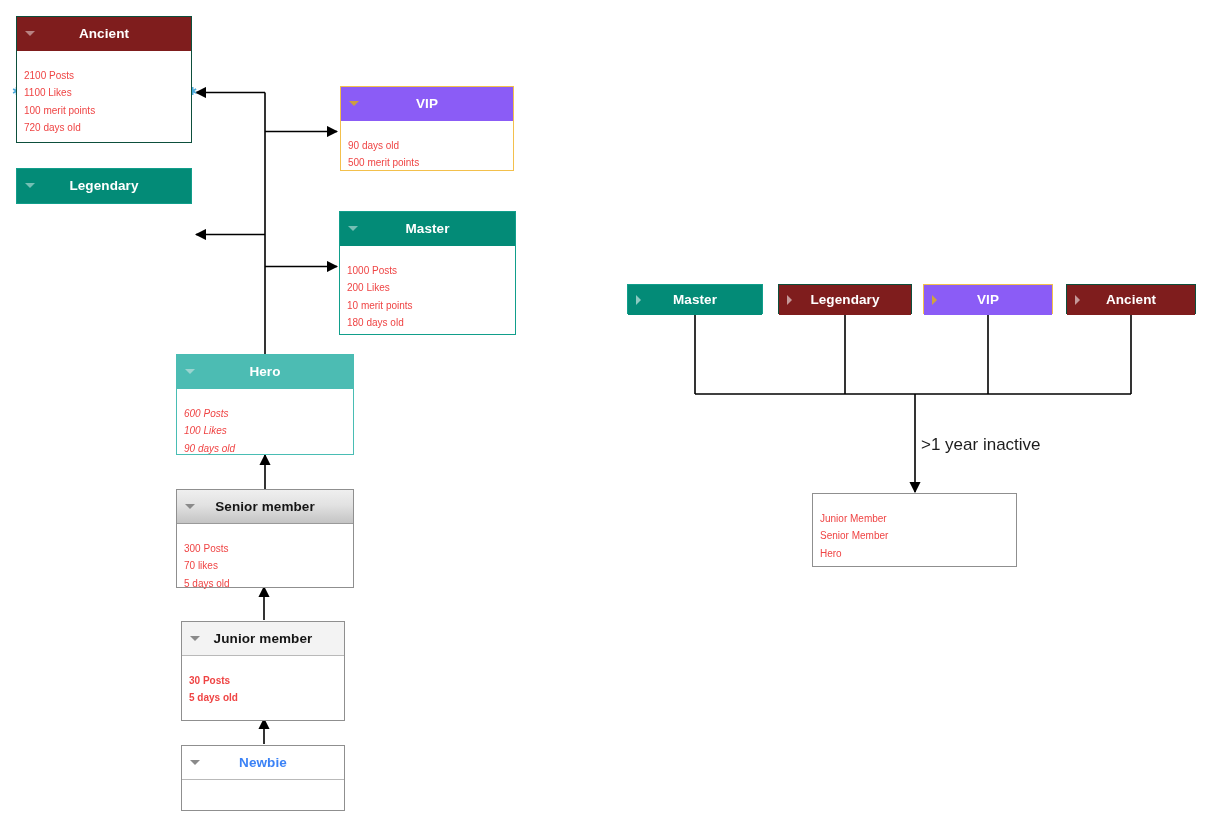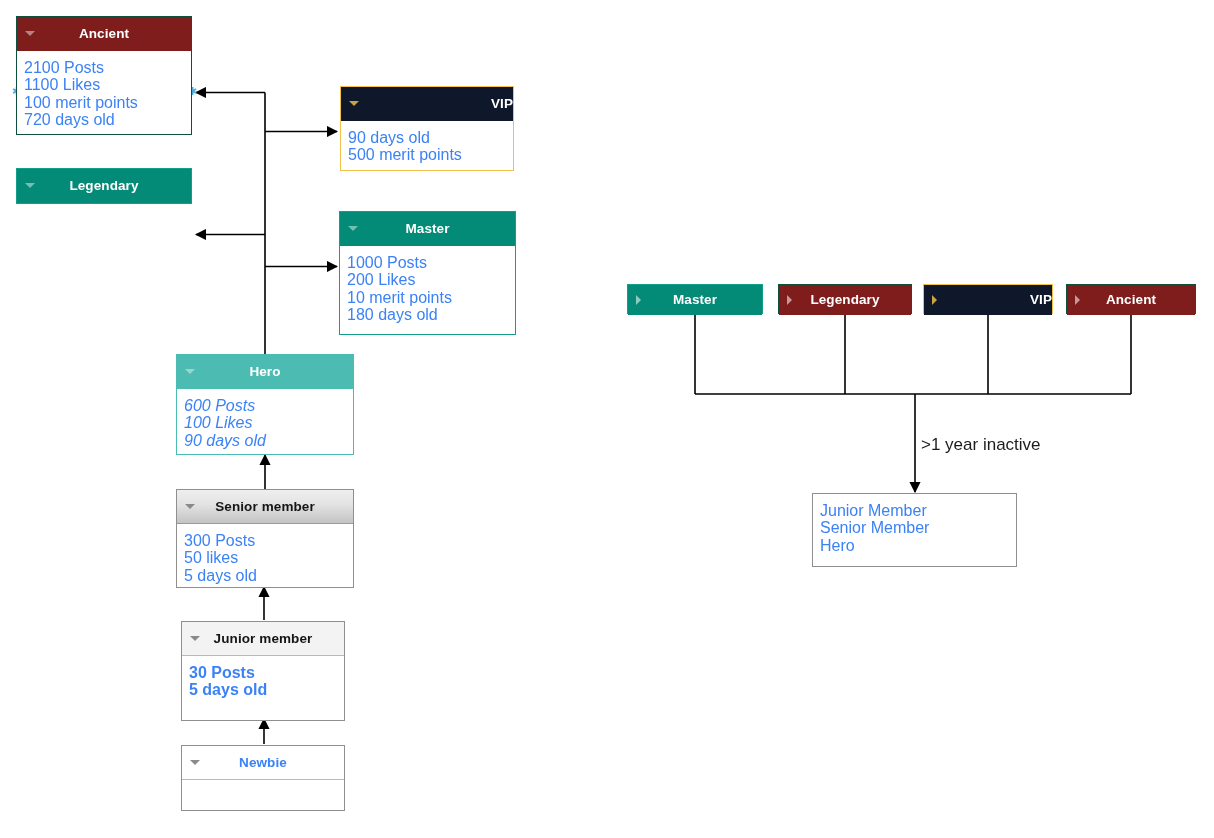--- a/index.html
+++ b/index.html
@@ -61,41 +61,41 @@
     border-top-color: #8a8a8a;
   }
   .tri.right {
     margin-top: -5px;
     border-top: 5px solid transparent;
     border-bottom: 5px solid transparent;
     border-left: 5px solid rgba(255,255,255,0.55);
   }
   .node-body {
     box-sizing: border-box;
-    padding: 8px 7px 6px 7px;
-    font-size: 16px;
+    padding: 16px 7px 6px 7px;
+    font-size: 10px;
     line-height: 17.3px;
-    color: #3b82f6;
+    color: #ef4444;
     background: #ffffff;
   }
   .node-body div { white-space: nowrap; }
 
   
   .v-ancient  { border: 1px solid #0d4f3c; }
   .v-ancient  > .node-header { background: #7f1d1d; color: #ffffff; }
 
   .v-teal     { border: 1px solid #119e8b; }
   .v-teal     > .node-header { background: #038b77; color: #ffffff; }
 
   .v-hero     { border: 1px solid #49bdb4; }
   .v-hero     > .node-header { background: #4cbcb3; color: #ffffff; }
   .v-hero     > .node-header .tri.down { border-top-color: #9bd4d0; }
 
   .v-vip      { border: 1px solid #f3c04c; }
-  .v-vip      > .node-header { background: #0f172a; color: #ffffff; text-align: right; }
+  .v-vip      > .node-header { background: #8b5cf6; color: #ffffff; }
   .v-vip      > .node-header .tri.down { border-top-color: #cc9f3f; }
   .v-vip      > .node-header .tri.right { border-left-color: #cfa240; }
 
   .v-grad     { border: 1px solid #8f8f8f; }
   .v-grad     > .node-header {
       background: linear-gradient(to bottom, #efefef 0%, #e2e2e2 45%, #c4c4c4 100%);
       color: #151515;
       border-bottom: 1px solid #9a9a9a;
   }
 
@@ -232,21 +232,21 @@
     </div>
   </div>
 
   <div class="node v-grad" style="left:176px; top:489px; width:178px;">
     <div class="node-header">
       <span class="tri down dark"></span>
       <span>Senior member</span>
     </div>
     <div class="node-body" style="height:63px;">
       <div>300 Posts</div>
-      <div>50 likes</div>
+      <div>70 likes</div>
       <div>5 days old</div>
     </div>
   </div>
 
   <div class="node v-light" style="left:181px; top:621px; width:164px;">
     <div class="node-header">
       <span class="tri down dark"></span>
       <span>Junior member</span>
     </div>
     <div class="node-body" style="height:64px;font-weight:bold;">

